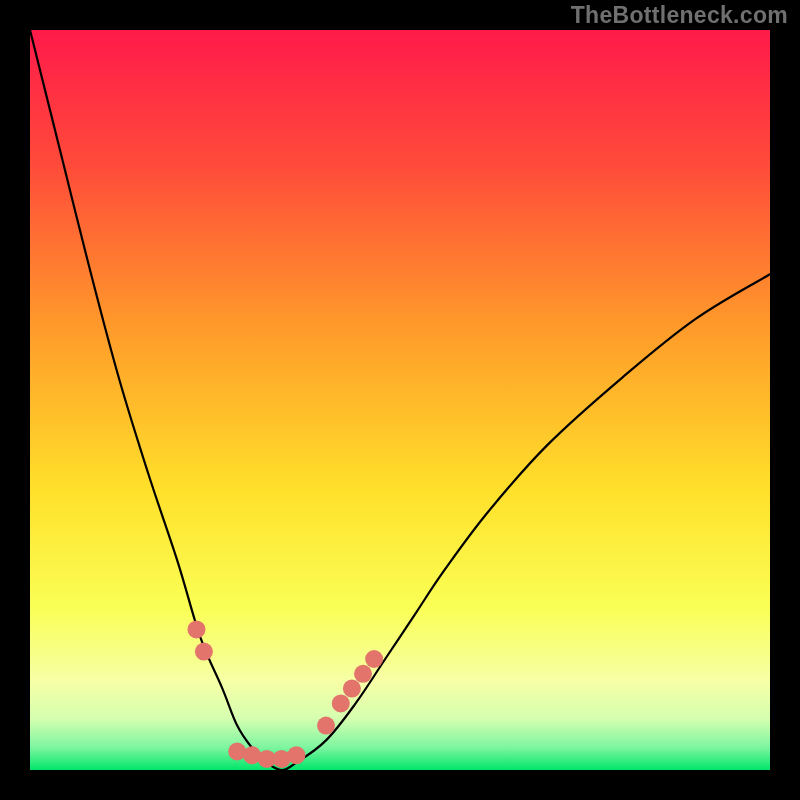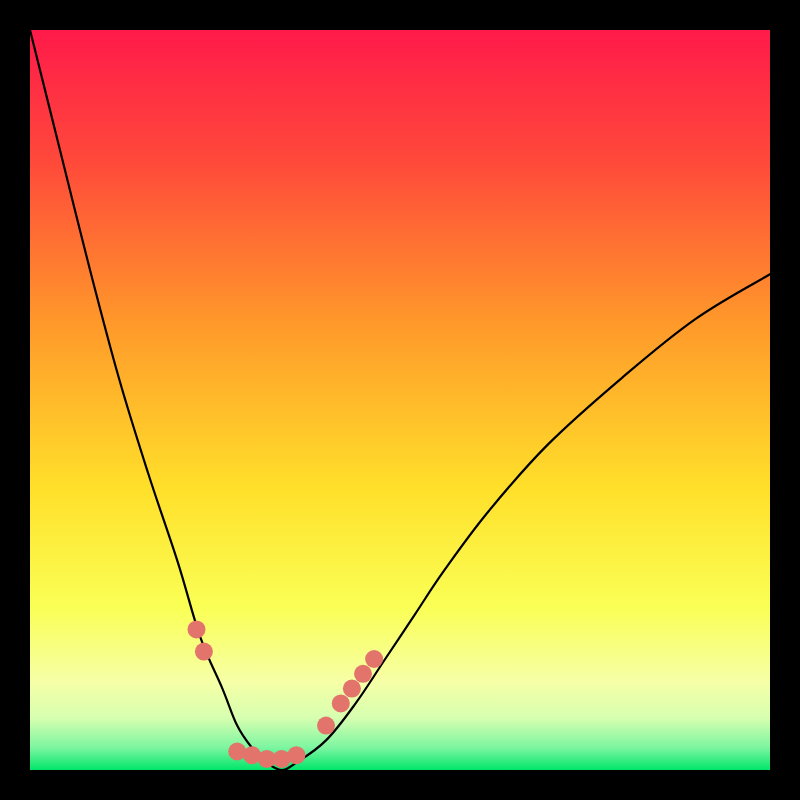--- a/index.html
+++ b/index.html
@@ -37,20 +37,21 @@
     height: 740px;
   }
   svg {
     display: block;
   }
 </style>
 </head>
 <body>
 
 <div class="frame">
+  <div class="watermark">TheBottleneck.com</div>
 
   <div class="plot-wrap">
     <svg id="plot-svg" width="740" height="740" viewBox="0 0 740 740">
       <defs>
         <linearGradient id="bg-grad" x1="0" y1="0" x2="0" y2="1">
           <stop id="g-top" offset="0%" stop-color="#ff1a4a"></stop>
           <stop id="g-18" offset="18%" stop-color="#ff4a3a"></stop>
           <stop id="g-40" offset="40%" stop-color="#ff9a2a"></stop>
           <stop id="g-62" offset="62%" stop-color="#ffe02a"></stop>
           <stop id="g-78" offset="78%" stop-color="#faff55"></stop>

